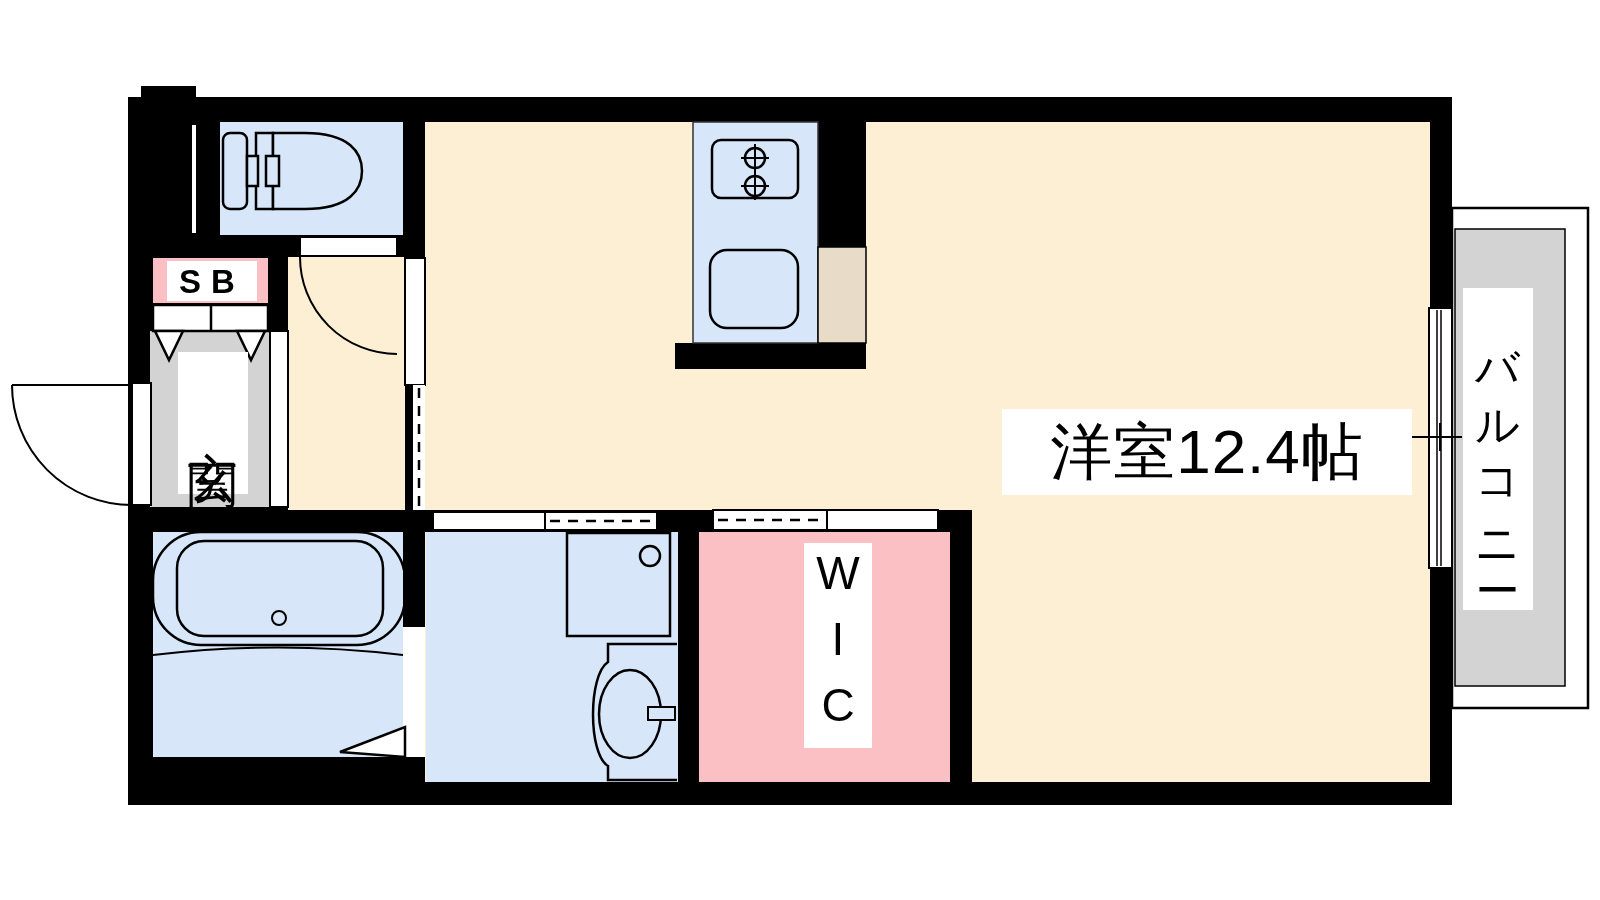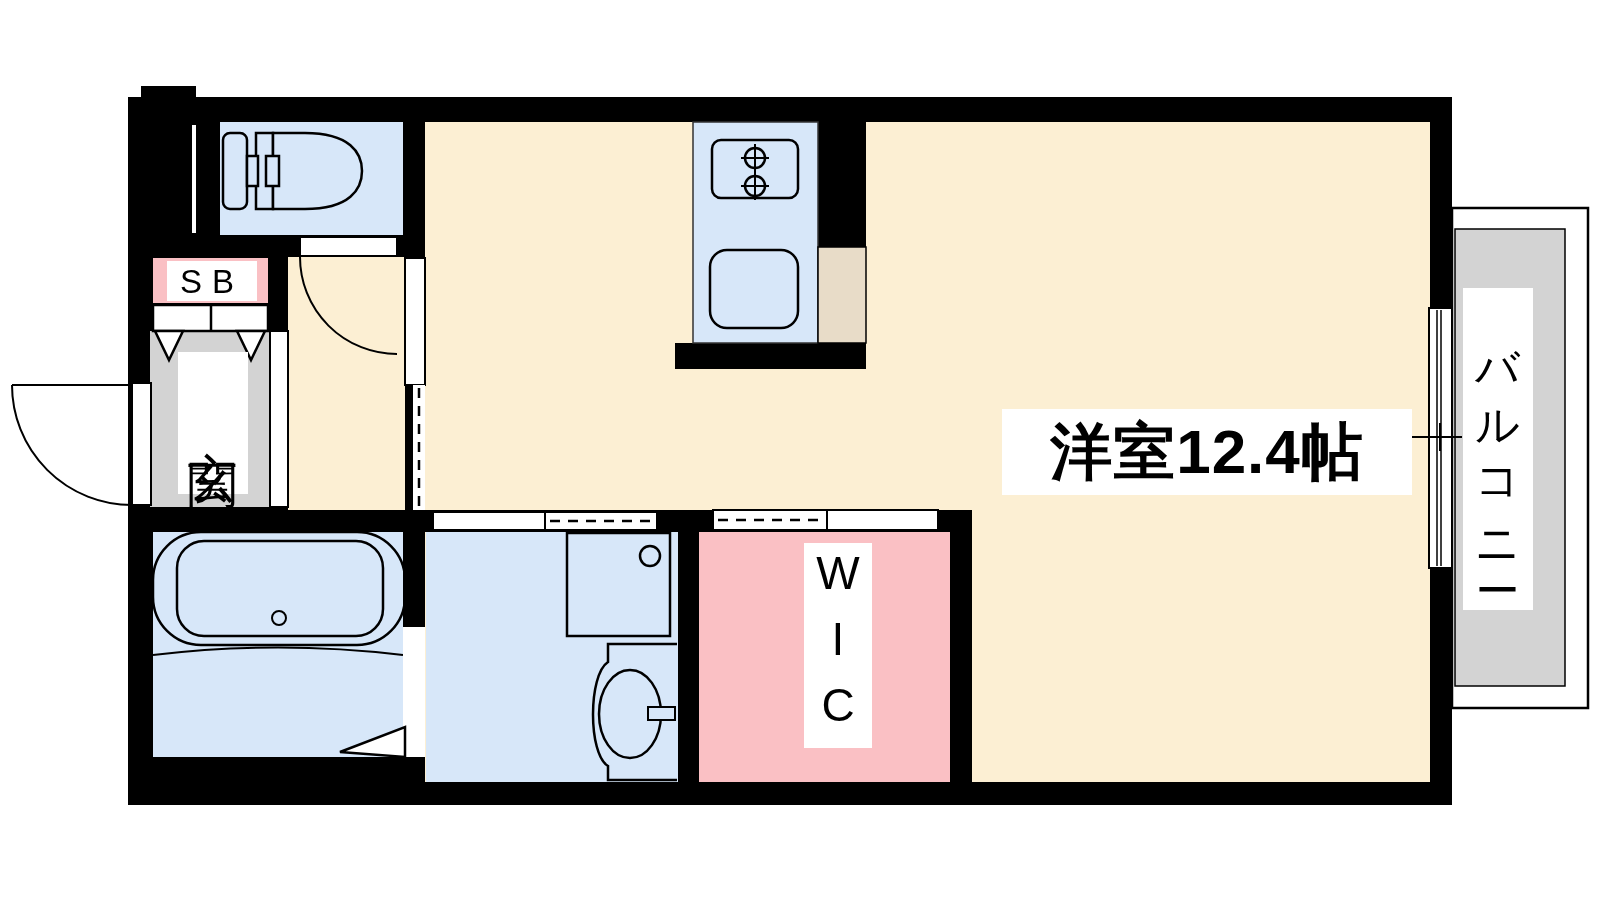--- a/index.html
+++ b/index.html
@@ -2,25 +2,25 @@
 <html><head>
 <meta charset="utf-8">
 <style>
   html,body{margin:0;padding:0;background:#fff;}
   .plan{position:relative;width:1600px;height:900px;background:#fff;overflow:hidden;
         font-family:"Liberation Sans","DejaVu Sans",sans-serif;}
   .plan svg{position:absolute;left:0;top:0;}
   .label{position:absolute;background:#fff;color:#000;display:flex;align-items:center;
          justify-content:center;line-height:1;white-space:nowrap;}
   .label.v{writing-mode:vertical-rl;text-orientation:upright;}
-  .lbl-living{left:1002px;top:409px;width:410px;height:86px;font-size:62px;letter-spacing:1px;font-weight:bold;}
+  .lbl-living{left:1002px;top:409px;width:410px;height:86px;font-size:62px;letter-spacing:1px;}
   .lbl-balcony{left:1463px;top:288px;width:70px;height:322px;font-size:44px;letter-spacing:12px;}
   .lbl-wic{left:804px;top:543px;width:68px;height:205px;font-size:46px;letter-spacing:14px;font-weight:500;}
   .lbl-genkan{left:178px;top:352px;width:70px;height:142px;font-size:50px;letter-spacing:12px;}
-  .lbl-sb{left:167px;top:261px;width:90px;height:40px;font-size:33px;letter-spacing:10px;font-weight:400;}
+  .lbl-sb{left:167px;top:261px;width:90px;height:40px;font-size:33px;letter-spacing:10px;font-weight:700;}
 </style>
 </head>
 <body>
 
 <div class="plan">
   <svg width="1600" height="900" viewBox="0 0 1600 900">
 
     <rect x="128" y="97" width="1324" height="708" fill="#000"></rect>
     <rect x="141" y="86" width="55" height="14" fill="#000"></rect>
 

